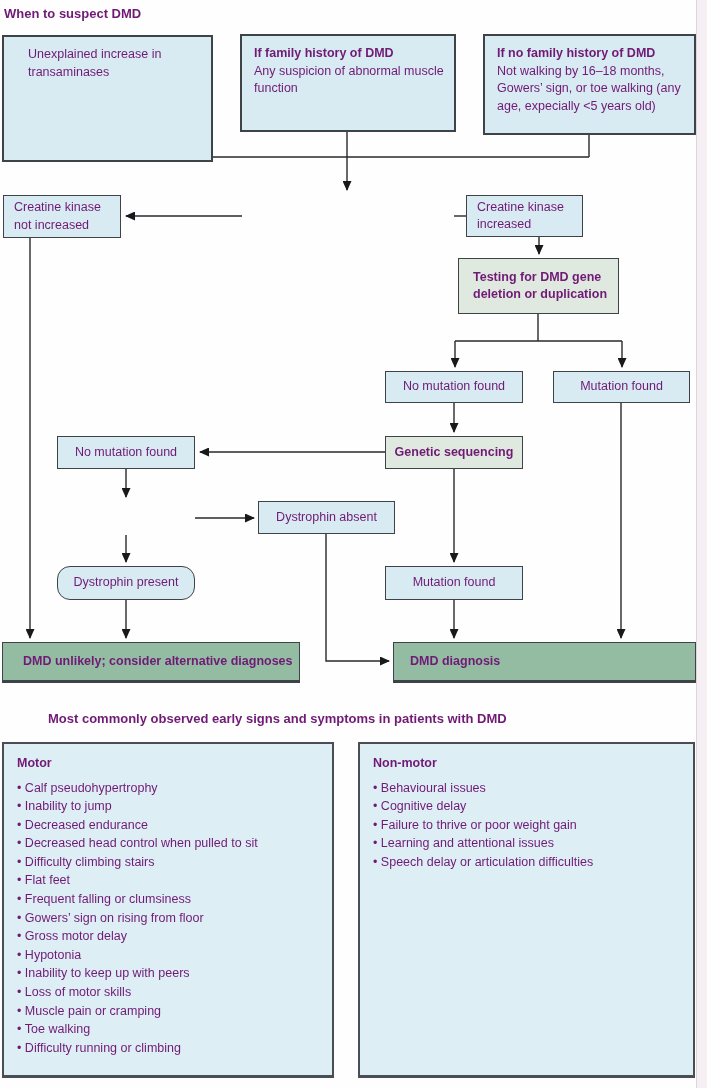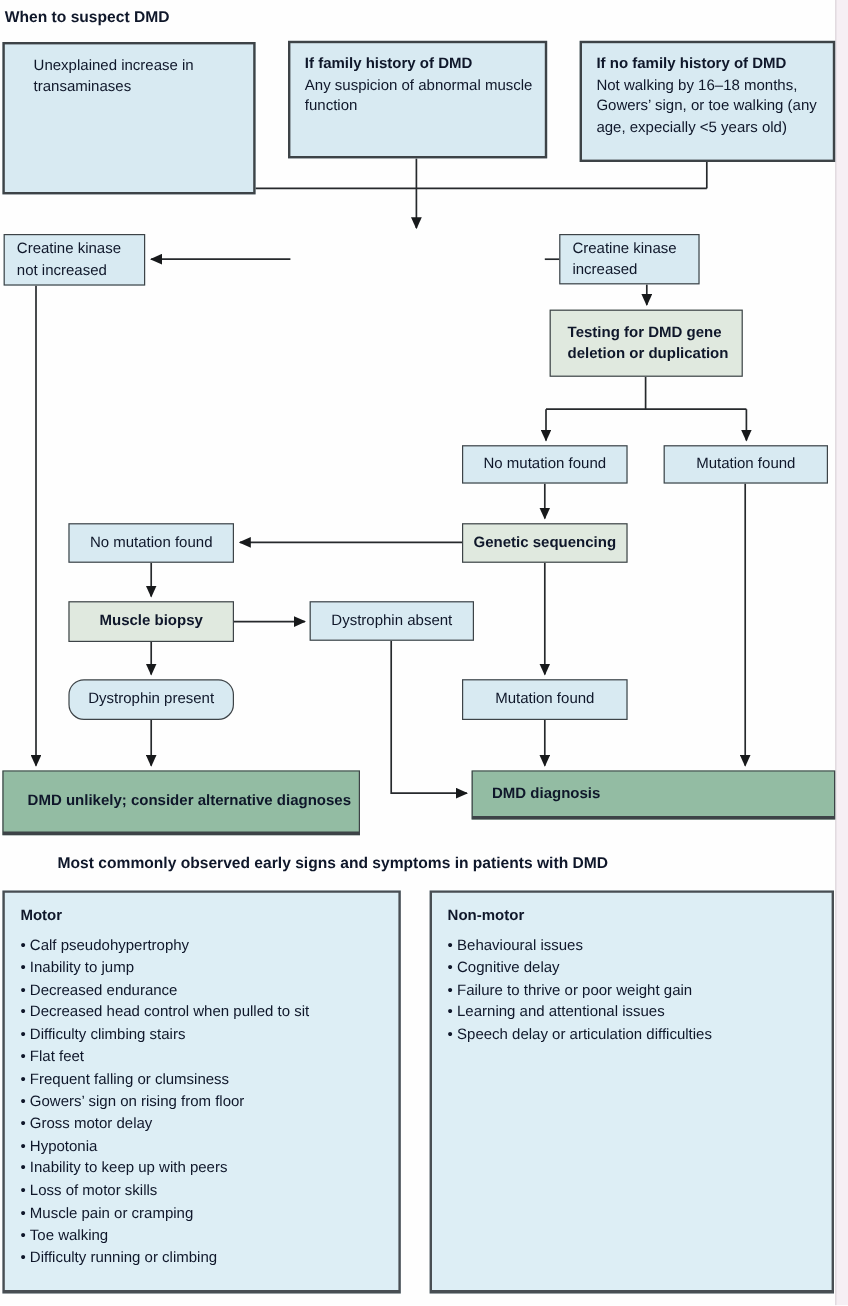--- a/index.html
+++ b/index.html
@@ -1,19 +1,19 @@
 <!DOCTYPE html>
 <html><head>
 <meta charset="utf-8">
 <style>
   html,body{margin:0;padding:0;background:#ffffff;}
   #figure{
     position:relative;width:707px;height:1088px;background:#fefefe;
     font-family:"Liberation Sans","DejaVu Sans",sans-serif;
-    color:#0f172a;font-size:12.5px;line-height:17.5px;overflow:hidden;
+    color:#701a75;font-size:12.5px;line-height:17.5px;overflow:hidden;
   }
   .accent-strip{position:absolute;top:0;right:0;width:10px;height:1088px;background:#f6eff4;border-left:1px solid #ddd5da;}
   .section-title{position:absolute;font-weight:bold;font-size:13px;}
   #title-suspect{left:4px;top:5px;}
   #title-symptoms{left:4px;top:710px;padding-left:44px;}
   svg.connectors{position:absolute;left:0;top:0;z-index:1;}
   .node{position:absolute;z-index:2;box-sizing:border-box;border:1.5px solid #3d4347;background:#d8eaf2;}
   .node .node-title{font-weight:bold;}
   .blue{background:#d8eaf2;}
   .green{background:#e0e9df;}
@@ -30,21 +30,21 @@
   #n-ck-inc{left:466px;top:195px;width:117px;height:42px;padding-left:10px;}
   #n-testing-gene{left:458px;top:258px;width:161px;height:56px;padding-left:14px;}
   #n-nomut1{left:385px;top:371px;width:138px;height:32px;}
   #n-mut1{left:553px;top:371px;width:137px;height:32px;}
   #n-genseq{left:385px;top:436px;width:138px;height:33px;}
   #n-nomut2{left:57px;top:436px;width:138px;height:33px;}
   #n-biopsy{left:57px;top:501px;width:138px;height:34px;}
   #n-dysabs{left:258px;top:501px;width:137px;height:33px;}
   #n-dyspres{left:57px;top:566px;width:138px;height:34px;border-radius:13px;}
   #n-mut2{left:385px;top:566px;width:138px;height:34px;}
-  #n-unlikely{left:2px;top:642px;width:298px;height:54px;padding-left:20px;}
+  #n-unlikely{left:2px;top:642px;width:298px;height:41px;padding-left:20px;}
   #n-diagnosis{left:393px;top:642px;width:303px;height:41px;padding-left:16px;}
   
   .symptom-box{position:absolute;z-index:2;box-sizing:border-box;border:2px solid #484e53;border-bottom-width:3px;background:#ddeef5;padding:11px 8px 0 13px;}
   #box-motor{left:2px;top:742px;width:332px;height:336px;}
   #box-nonmotor{left:358px;top:742px;width:337px;height:336px;}
   .symptom-box .list-title{font-weight:bold;margin-bottom:6px;}
   .bullet-item{line-height:18.6px;}
   .bullet-item::before{content:"\2022\00a0";}
 </style>
 </head>
@@ -118,23 +118,20 @@
     <div class="node-body">Mutation found</div>
   </div>
 
   <div class="node green vcenter hcenter" id="n-genseq">
     <div class="node-title">Genetic sequencing</div>
   </div>
   <div class="node blue vcenter hcenter" id="n-nomut2">
     <div class="node-body">No mutation found</div>
   </div>
 
-  <div class="node green vcenter hcenter" id="n-biopsy">
-    <div class="node-title">Muscle biopsy</div>
-  </div>
   <div class="node blue vcenter hcenter" id="n-dysabs">
     <div class="node-body">Dystrophin absent</div>
   </div>
 
   <div class="node blue vcenter hcenter" id="n-dyspres">
     <div class="node-body">Dystrophin present</div>
   </div>
   <div class="node blue vcenter hcenter" id="n-mut2">
     <div class="node-body">Mutation found</div>
   </div>

